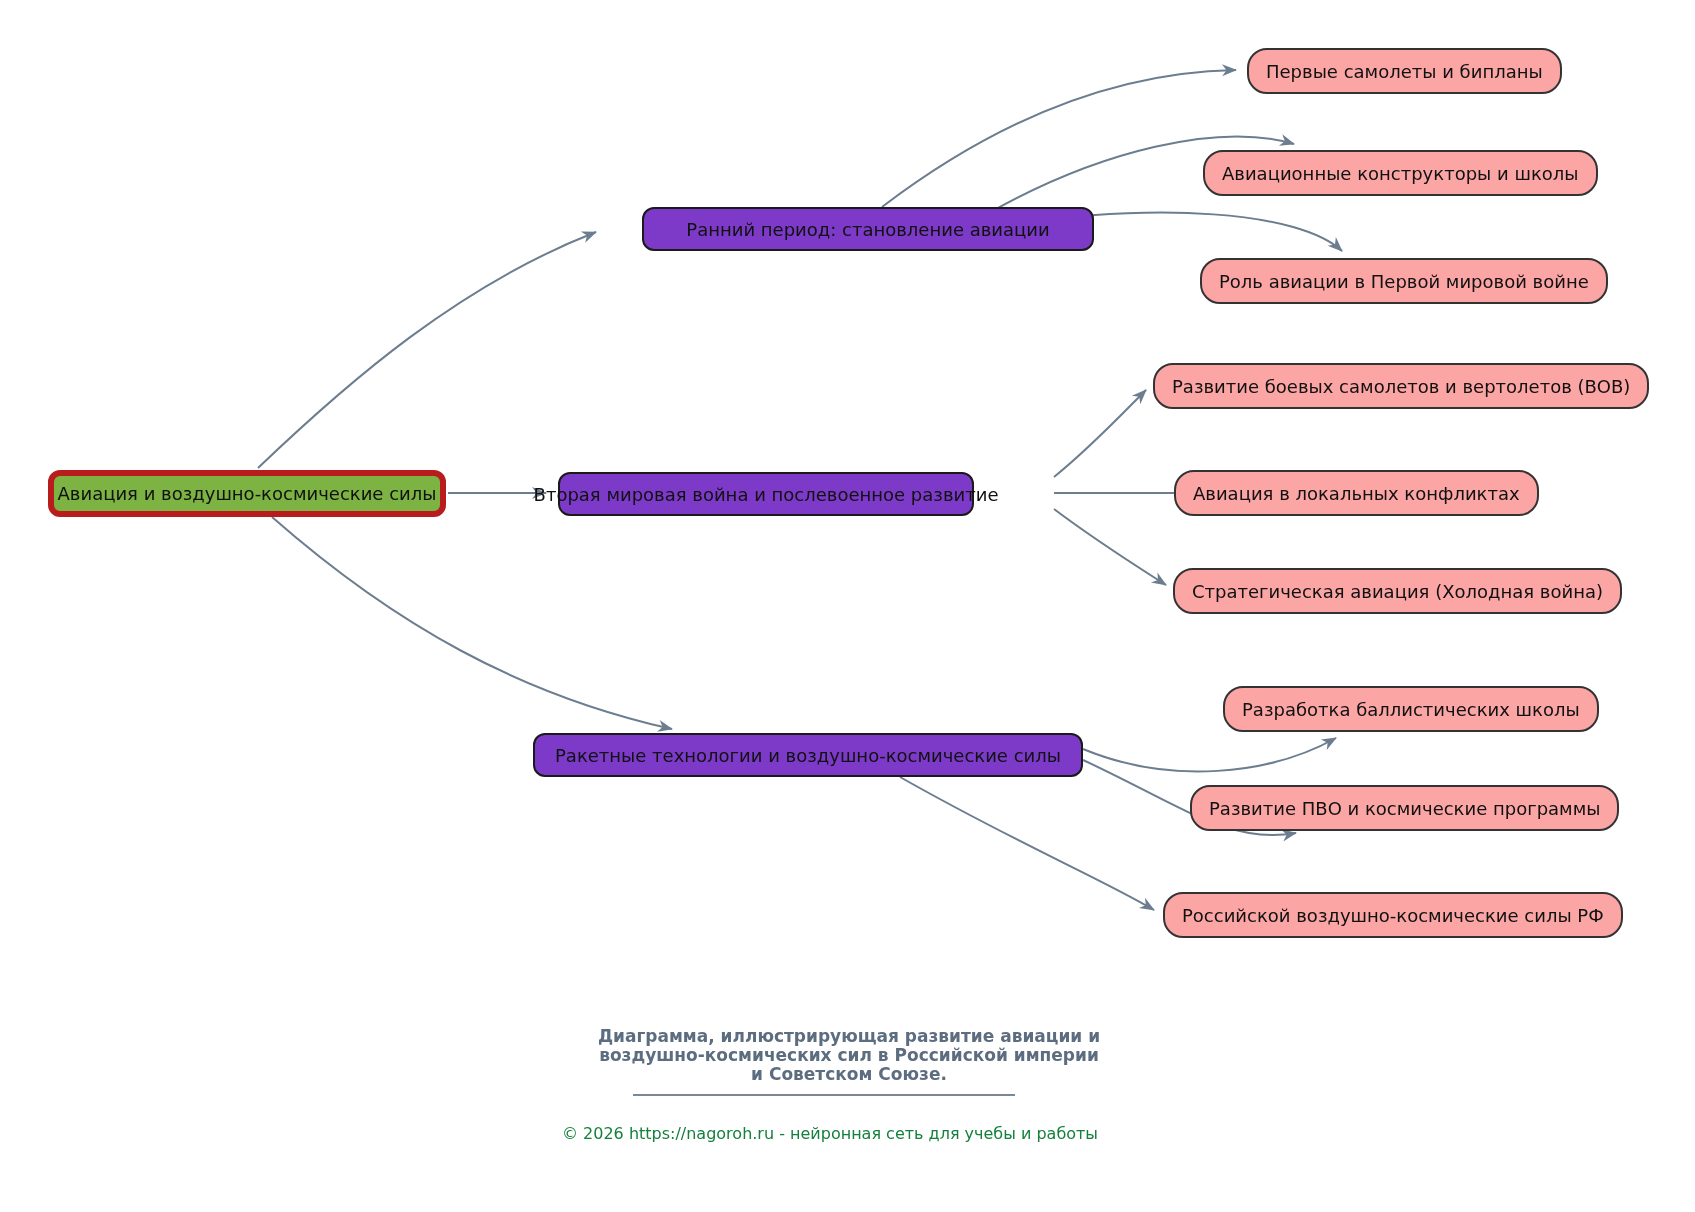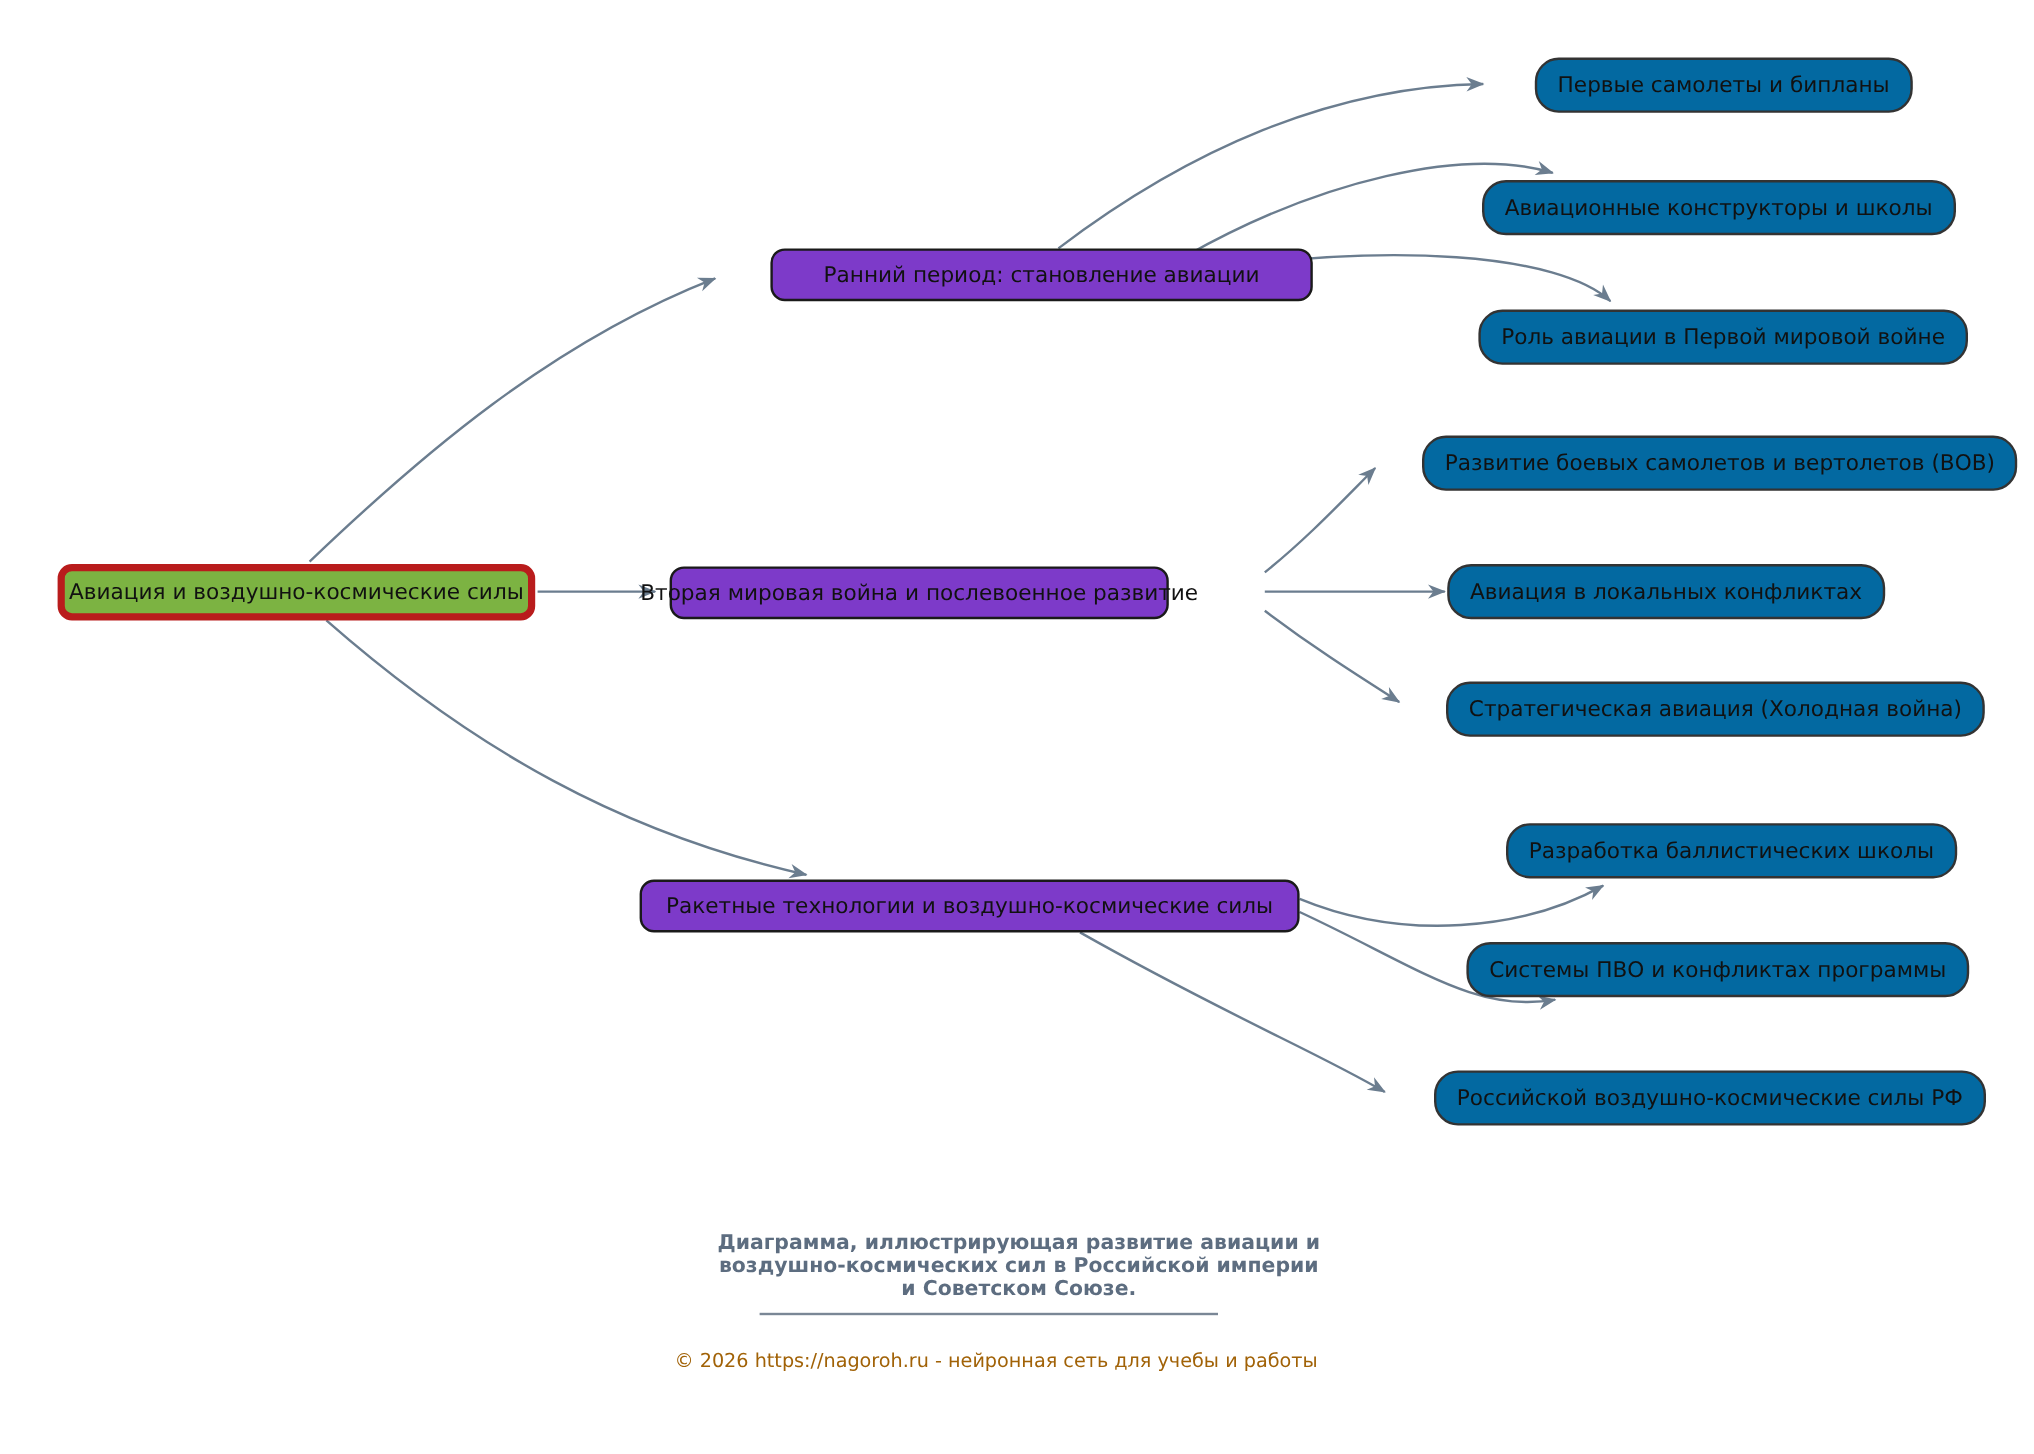--- a/index.html
+++ b/index.html
@@ -3,25 +3,25 @@
 <meta charset="utf-8">
 <style>
   html,body{margin:0;padding:0;background:#ffffff;}
   body{font-family:"DejaVu Sans","Liberation Sans",sans-serif;}
   #canvas{position:relative;width:1695px;height:1212px;background:#ffffff;overflow:hidden;}
   #edges{position:absolute;left:0;top:0;z-index:1;}
   .node{position:absolute;z-index:2;display:flex;align-items:center;justify-content:center;
         white-space:nowrap;font-size:18px;color:#111;box-sizing:border-box;}
   .root{background:#7CB342;border:6px solid #b91c1c;border-radius:12px;height:47px;}
   .branch{background:#7D3AC9;border:2px solid #1a1a1a;border-radius:12px;height:44px;}
-  .leaf{background:#0369a1;border:2px solid #333333;border-radius:20px;height:46px;
-        padding:0 17px;justify-content:flex-start;margin-left:32px;}
+  .leaf{background:#fca5a5;border:2px solid #333333;border-radius:20px;height:46px;
+        padding:0 17px;justify-content:flex-start;}
   .caption{position:absolute;z-index:2;text-align:center;}
   .caption-title{font-weight:bold;font-size:17px;line-height:19px;color:#5d6d80;}
-  .caption-copyright{font-size:16px;color:#a16207;}
+  .caption-copyright{font-size:16px;color:#15803d;}
   .divider{position:absolute;z-index:2;border-bottom:2px solid #7a8796;height:0;}
 </style>
 </head>
 <body>
 
 <div id="canvas">
 
   <svg id="edges" width="1695" height="1212" viewBox="0 0 1695 1212">
     <defs>
       <marker id="ah" markerUnits="userSpaceOnUse" markerWidth="18" markerHeight="14" refX="15" refY="7" orient="auto">
@@ -55,21 +55,21 @@
 
   <div class="node leaf" style="left:1247px;top:48px;">Первые самолеты и бипланы</div>
   <div class="node leaf" style="left:1203px;top:150px;">Авиационные конструкторы и школы</div>
   <div class="node leaf" style="left:1200px;top:258px;">Роль авиации в Первой мировой войне</div>
 
   <div class="node leaf" style="left:1153px;top:363px;">Развитие боевых самолетов и вертолетов (ВОВ)</div>
   <div class="node leaf" style="left:1174px;top:470px;">Авиация в локальных конфликтах</div>
   <div class="node leaf" style="left:1173px;top:568px;">Стратегическая авиация (Холодная война)</div>
 
   <div class="node leaf" style="left:1223px;top:686px;">Разработка баллистических школы</div>
-  <div class="node leaf" style="left:1190px;top:785px;">Системы ПВО и конфликтах программы</div>
+  <div class="node leaf" style="left:1190px;top:785px;">Развитие ПВО и космические программы</div>
   <div class="node leaf" style="left:1163px;top:892px;">Российской воздушно-космические силы РФ</div>
 
   <div class="caption caption-title" style="left:584px;top:1027px;width:530px;">
     <div>Диаграмма, иллюстрирующая развитие авиации и</div>
     <div>воздушно-космических сил в Российской империи</div>
     <div>и Советском Союзе.</div>
   </div>
   <div class="divider" style="left:633px;top:1094px;width:382px;"></div>
   <div class="caption caption-copyright" style="left:530px;top:1124px;width:600px;">© 2026 https://nagoroh.ru - нейронная сеть для учебы и работы</div>
 

